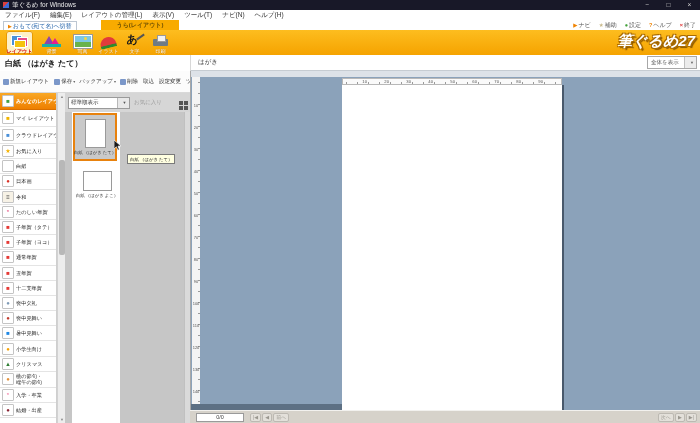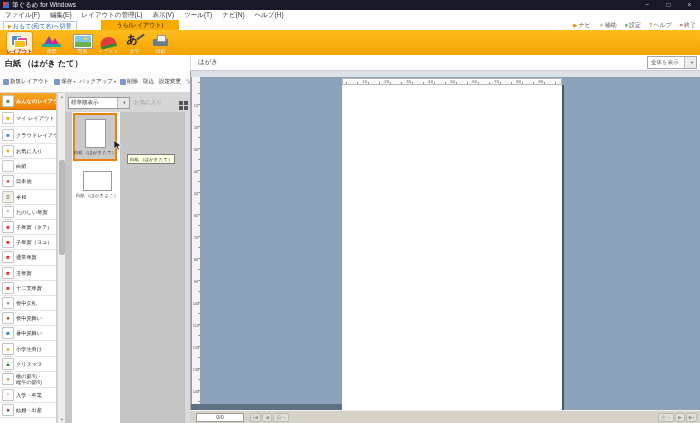--- a/index.html
+++ b/index.html
@@ -226,20 +226,21 @@
         </span>
       <span class="lbl">文字</span>
     </div>
     <div class="tile" style="left:147px;">
       <span class="tico ic-print">
           <i class="a"></i>
           <i class="b"></i>
         </span>
       <span class="lbl">印刷</span>
     </div>
+    <div class="logo">筆ぐるめ27</div>
   </div>
 
   <div class="abs panel-header">
     <span class="panel-title">白紙 （はがき たて）</span>
   </div>
   <div class="abs canvas-header">
     <span class="paper-label">はがき</span>
     <span class="zoom-select">
       <span>全体を表示</span>
       <span class="zoom-caret">▼</span>

